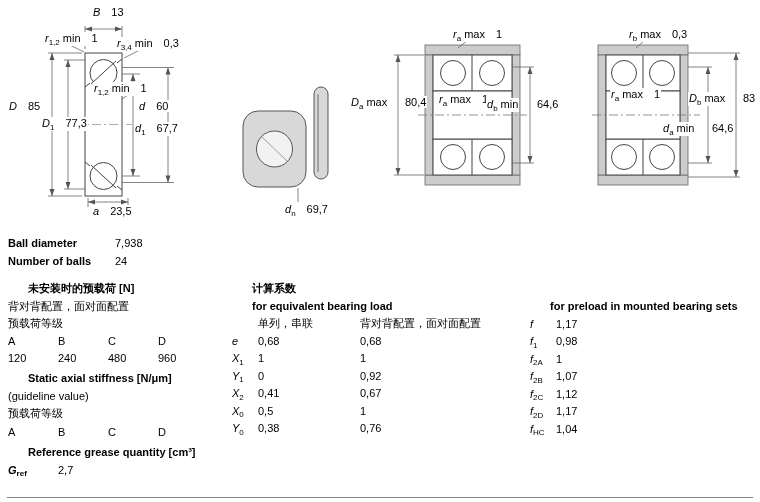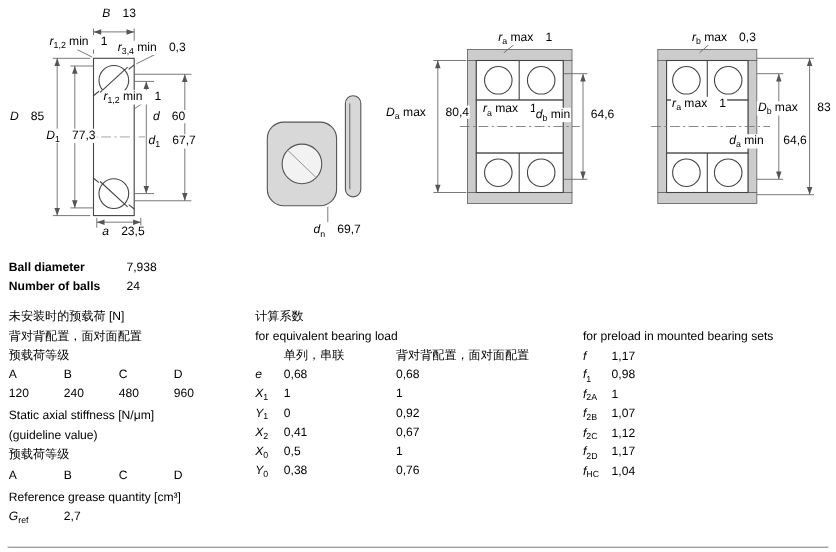--- a/index.html
+++ b/index.html
@@ -16,23 +16,23 @@
   .sym { font-style:italic; }
   .sub { font-size:8px; position:relative; top:2.5px; }
   .sub:empty { display:none; }
   .sfx { margin-left:3px; }
   .sfx:empty { display:none; }
   .dim .val { margin-left:11px; }
 
   
   .col { position:absolute; }
   .row { height:17.5px; line-height:13px; white-space:nowrap; display:flex; }
-  .hd  { font-weight:normal; }
+  .hd  { font-weight:bold;margin-left:20px; }
   .lbl-w { width:107px; font-weight:bold; }
-  .lbl-g { width:50px; }
+  .lbl-g { width:50px;font-weight:bold; }
   .cell { width:50px; }
   .c-sym { width:26px; }
   .c-v1 { width:102px; }
   .sp10 { height:10px; } .sp2 { height:2.5px; } .sp1 { height:1.5px; }
   .divider { position:absolute; left:6px; top:497px; width:748px; border-top:1px solid #888; }
 </style>
 </head>
 <body>
 
 <div class="page">
@@ -162,21 +162,21 @@
         <path d="M708,67 l-2.5,7 l5,0 z"></path>
           <path d="M708,163 l-2.5,-7 l5,0 z"></path>
         <path d="M736,53 l-2.5,7 l5,0 z"></path>
           <path d="M736,177 l-2.5,-7 l5,0 z"></path>
       </g>
     </svg>
 
     
     <div class="dim" style="left:92px;top:6px"><span class="sym">B</span><span class="val">13</span></div>
     <div class="dim" style="left:44px;top:32px"><span class="sym">r</span><span class="sub">1,2</span><span class="sfx">min</span><span class="val">1</span></div>
-    <div class="dim" style="left:106px;top:37px"><span class="sym">r</span><span class="sub">3,4</span><span class="sfx">min</span><span class="val">0,3</span></div>
+    <div class="dim" style="left:116px;top:37px"><span class="sym">r</span><span class="sub">3,4</span><span class="sfx">min</span><span class="val">0,3</span></div>
     <div class="dim" style="left:8px;top:100px"><span class="sym">D</span><span class="val">85</span></div>
     <div class="dim" style="left:41px;top:117px"><span class="sym">D</span><span class="sub">1</span><span class="val">77,3</span></div>
     <div class="dim" style="left:93px;top:82px"><span class="sym">r</span><span class="sub">1,2</span><span class="sfx">min</span><span class="val">1</span></div>
     <div class="dim" style="left:138px;top:100px"><span class="sym">d</span><span class="val">60</span></div>
     <div class="dim" style="left:134px;top:122px"><span class="sym">d</span><span class="sub">1</span><span class="val">67,7</span></div>
     <div class="dim" style="left:92px;top:205px"><span class="sym">a</span><span class="val">23,5</span></div>
     <div class="dim" style="left:284px;top:203px"><span class="sym">d</span><span class="sub">n</span><span class="val">69,7</span></div>
 
     <div class="dim" style="left:452px;top:28px"><span class="sym">r</span><span class="sub">a</span><span class="sfx">max</span><span class="val">1</span></div>
     <div class="dim" style="left:350px;top:96px"><span class="sym">D</span><span class="sub">a</span><span class="sfx">max</span></div>

